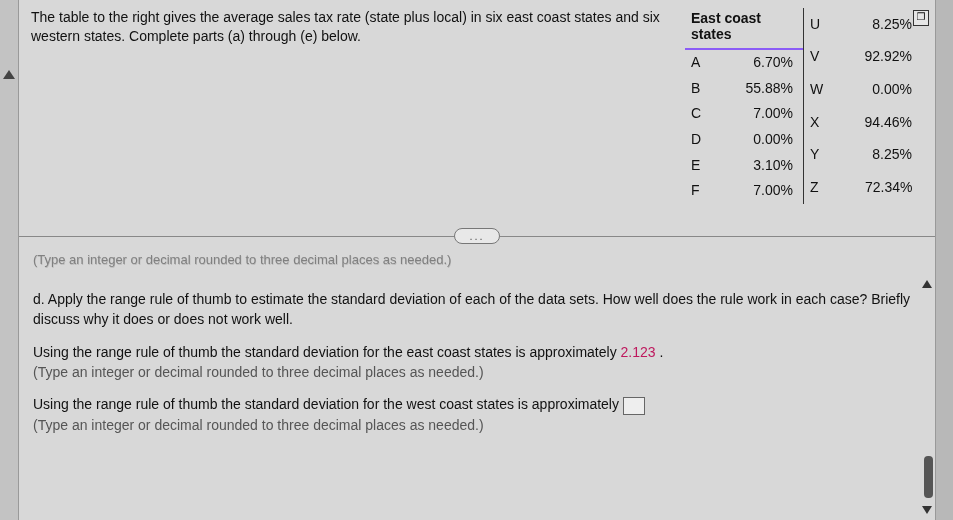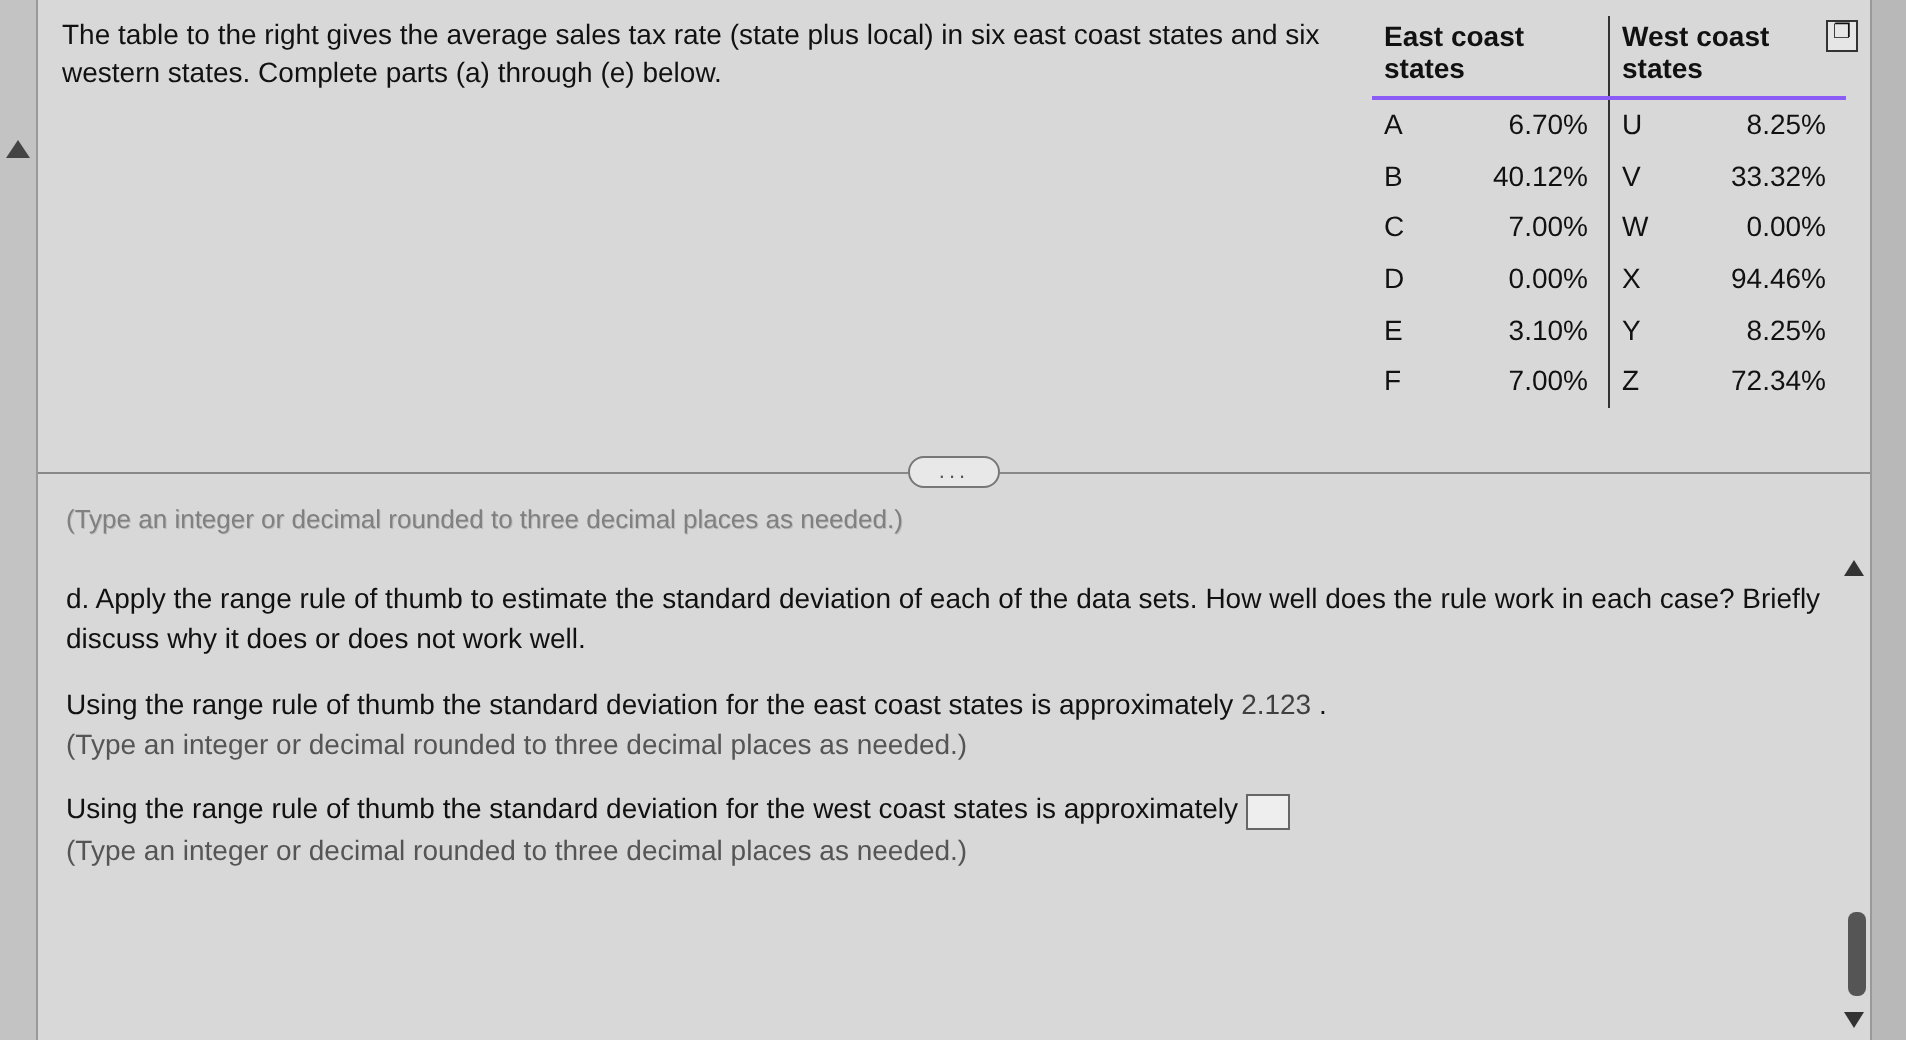--- a/index.html
+++ b/index.html
@@ -114,21 +114,21 @@
   }
   .body-area {
     padding: 0 14px;
     line-height: 1.45;
   }
   .body-area p { margin: 12px 0; }
   .hint {
     color: #555;
   }
   .ans-filled {
-    color: #404040;
+    color: #be185d;
   }
   .ans-box {
     display: inline-block;
     width: 20px;
     height: 16px;
     border: 1px solid #666;
     background: #eee;
     vertical-align: middle;
   }
   .right-scroll {
@@ -185,21 +185,21 @@
         <tbody>
             <tr>
               <th colspan="2">East coast states</th>
             </tr>
         <tr>
               <td class="label">A</td>
               <td class="val">6.70%</td>
             </tr>
         <tr>
               <td class="label">B</td>
-              <td class="val">40.12%</td>
+              <td class="val">55.88%</td>
             </tr>
         <tr>
               <td class="label">C</td>
               <td class="val">7.00%</td>
             </tr>
         <tr>
               <td class="label">D</td>
               <td class="val">0.00%</td>
             </tr>
         <tr>
@@ -207,30 +207,27 @@
               <td class="val">3.10%</td>
             </tr>
         <tr>
               <td class="label">F</td>
               <td class="val">7.00%</td>
             </tr>
       </tbody>
         </table>
       <table class="states west">
         <tbody>
-            <tr>
-              <th colspan="2">West coast states</th>
-            </tr>
         <tr>
               <td class="label">U</td>
               <td class="val">8.25%</td>
             </tr>
         <tr>
               <td class="label">V</td>
-              <td class="val">33.32%</td>
+              <td class="val">92.92%</td>
             </tr>
         <tr>
               <td class="label">W</td>
               <td class="val">0.00%</td>
             </tr>
         <tr>
               <td class="label">X</td>
               <td class="val">94.46%</td>
             </tr>
         <tr>

